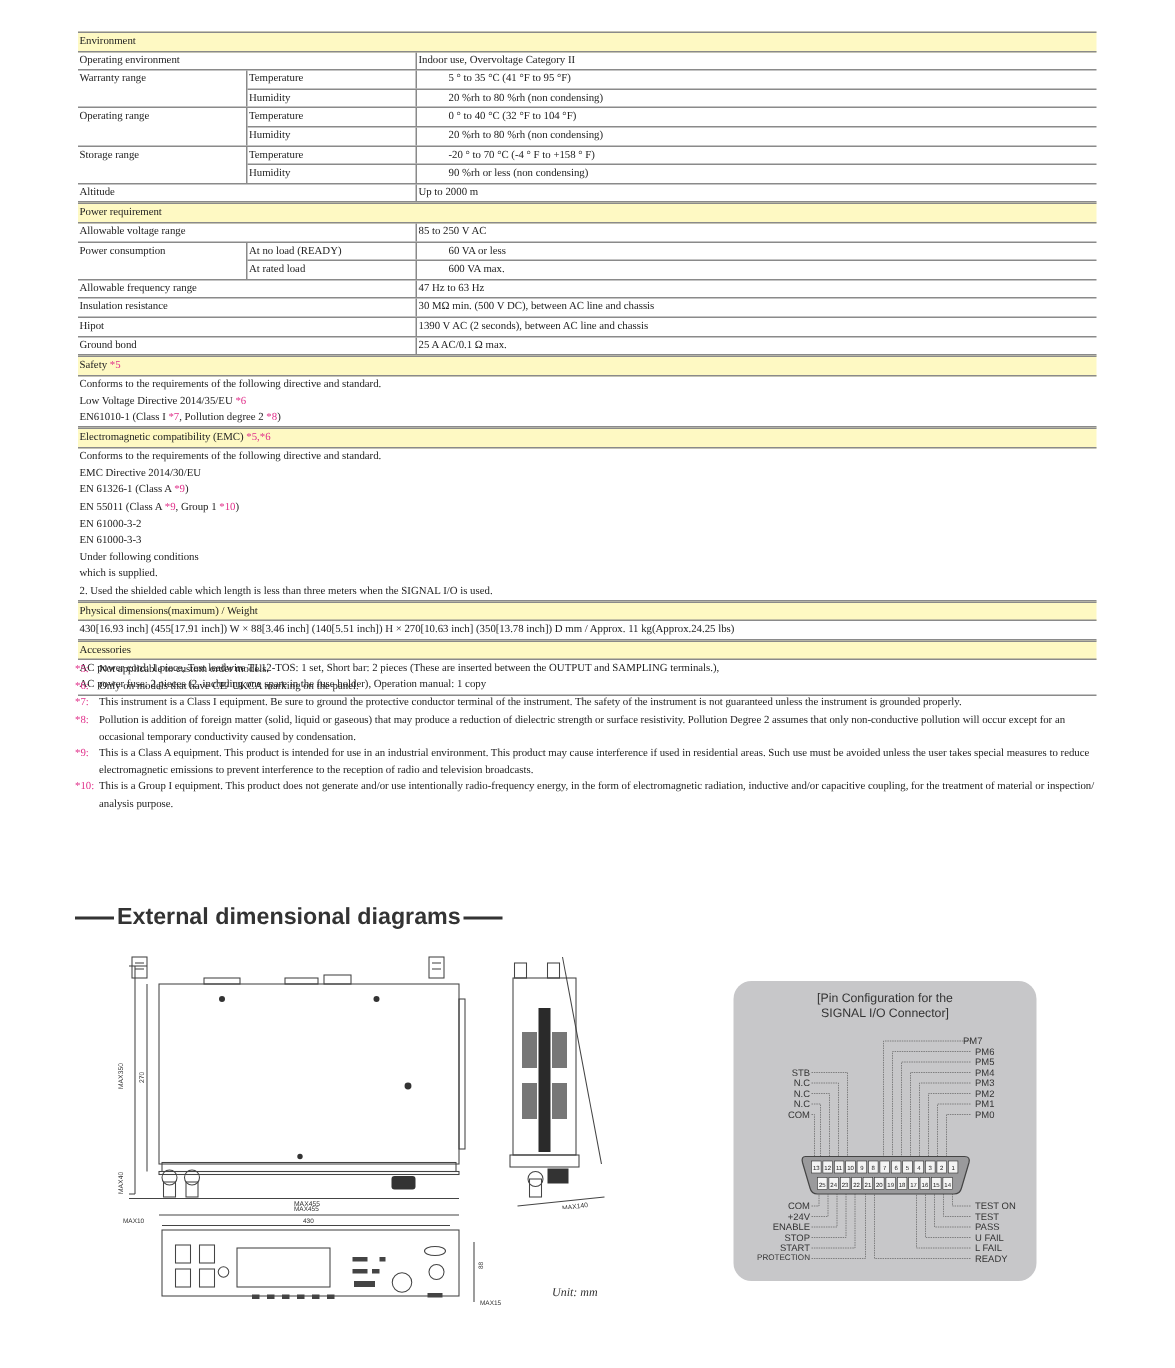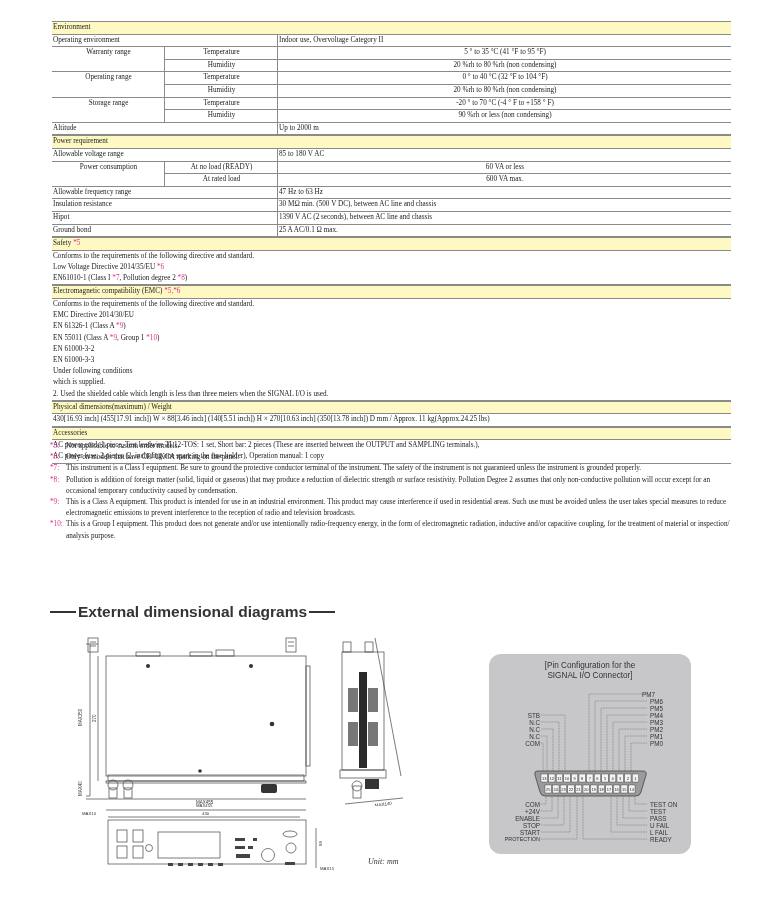--- a/index.html
+++ b/index.html
@@ -4,24 +4,24 @@
 <style>
   * { box-sizing: border-box; margin: 0; padding: 0; }
   body { width: 783px; height: 912px; background: #ffffff; font-family: "Liberation Serif", serif; color: #222; position: relative; overflow: hidden; }
   .spec { position: absolute; left: 52px; top: 21px; width: 679px; font-size: 7.2px; line-height: 11.6px; }
   .row { display: flex; border-bottom: 1px solid #8a8a8a; }
   .row.section { background: #fef9c3; border-top: 1px solid #8a8a8a; }
   .c1w { width: 226px; padding-left: 1px; border-right: 1px solid #8a8a8a; font-family: Liberation Serif, serif; }
   .c2 { width: 113px; padding-left: 1px; border-right: 1px solid #8a8a8a; }
   .c3 { flex: 1; padding-left: 1px; }
   .full { flex: 1; padding-left: 1px; }
-  .group { display: flex; border-bottom: 1px solid #8a8a8a; text-align: center; }
+  .group { display: flex; border-bottom: 1px solid #8a8a8a; }
   .group .lbl { width: 113px; padding-left: 1px; border-right: 1px solid #8a8a8a; }
   .group .sub { flex: 1; }
-  .group .sub .srow { display: flex; }
+  .group .sub .srow { display: flex; gap: 20px; }
   .group .sub .srow + .srow { border-top: 1px solid #8a8a8a; }
   .block { padding-left: 1px; border-bottom: 1px solid #8a8a8a; }
   .block div { line-height: 11.2px; }
   .ref { color: #e0308a; }
   .notes { position: absolute; left: 52px; top: 441px; width: 685px; font-size: 7.2px; line-height: 11.2px; }
   .note { display: flex; }
   .note .mk { width: 16px; color: #e0308a; flex-shrink: 0; margin-left: -2px; }
   .note .tx { flex: 1; }
   .heading { position: absolute; left: 50px; top: 603px; font-family: "Liberation Sans", sans-serif; font-weight: bold; font-size: 15.5px; color: #333; display: flex; align-items: center; }
   .heading .ln { width: 26px; height: 1.4px; background: #333; display: inline-block; }
@@ -86,21 +86,21 @@
   <div class="row">
     <div class="c1w">Altitude</div>
     <div class="c3">Up to 2000 m</div>
   </div>
 
   <div class="row section">
       <div class="full">Power requirement</div>
     </div>
   <div class="row">
     <div class="c1w">Allowable voltage range</div>
-    <div class="c3">85 to 180 V AC</div>
+    <div class="c3">85 to 250 V AC</div>
   </div>
   <div class="group">
     <div class="lbl">Power consumption</div>
     <div class="sub">
       <div class="srow">
           <div class="c2">At no load (READY)</div>
           <div class="c3">60 VA or less</div>
         </div>
       <div class="srow">
           <div class="c2">At rated load</div>

